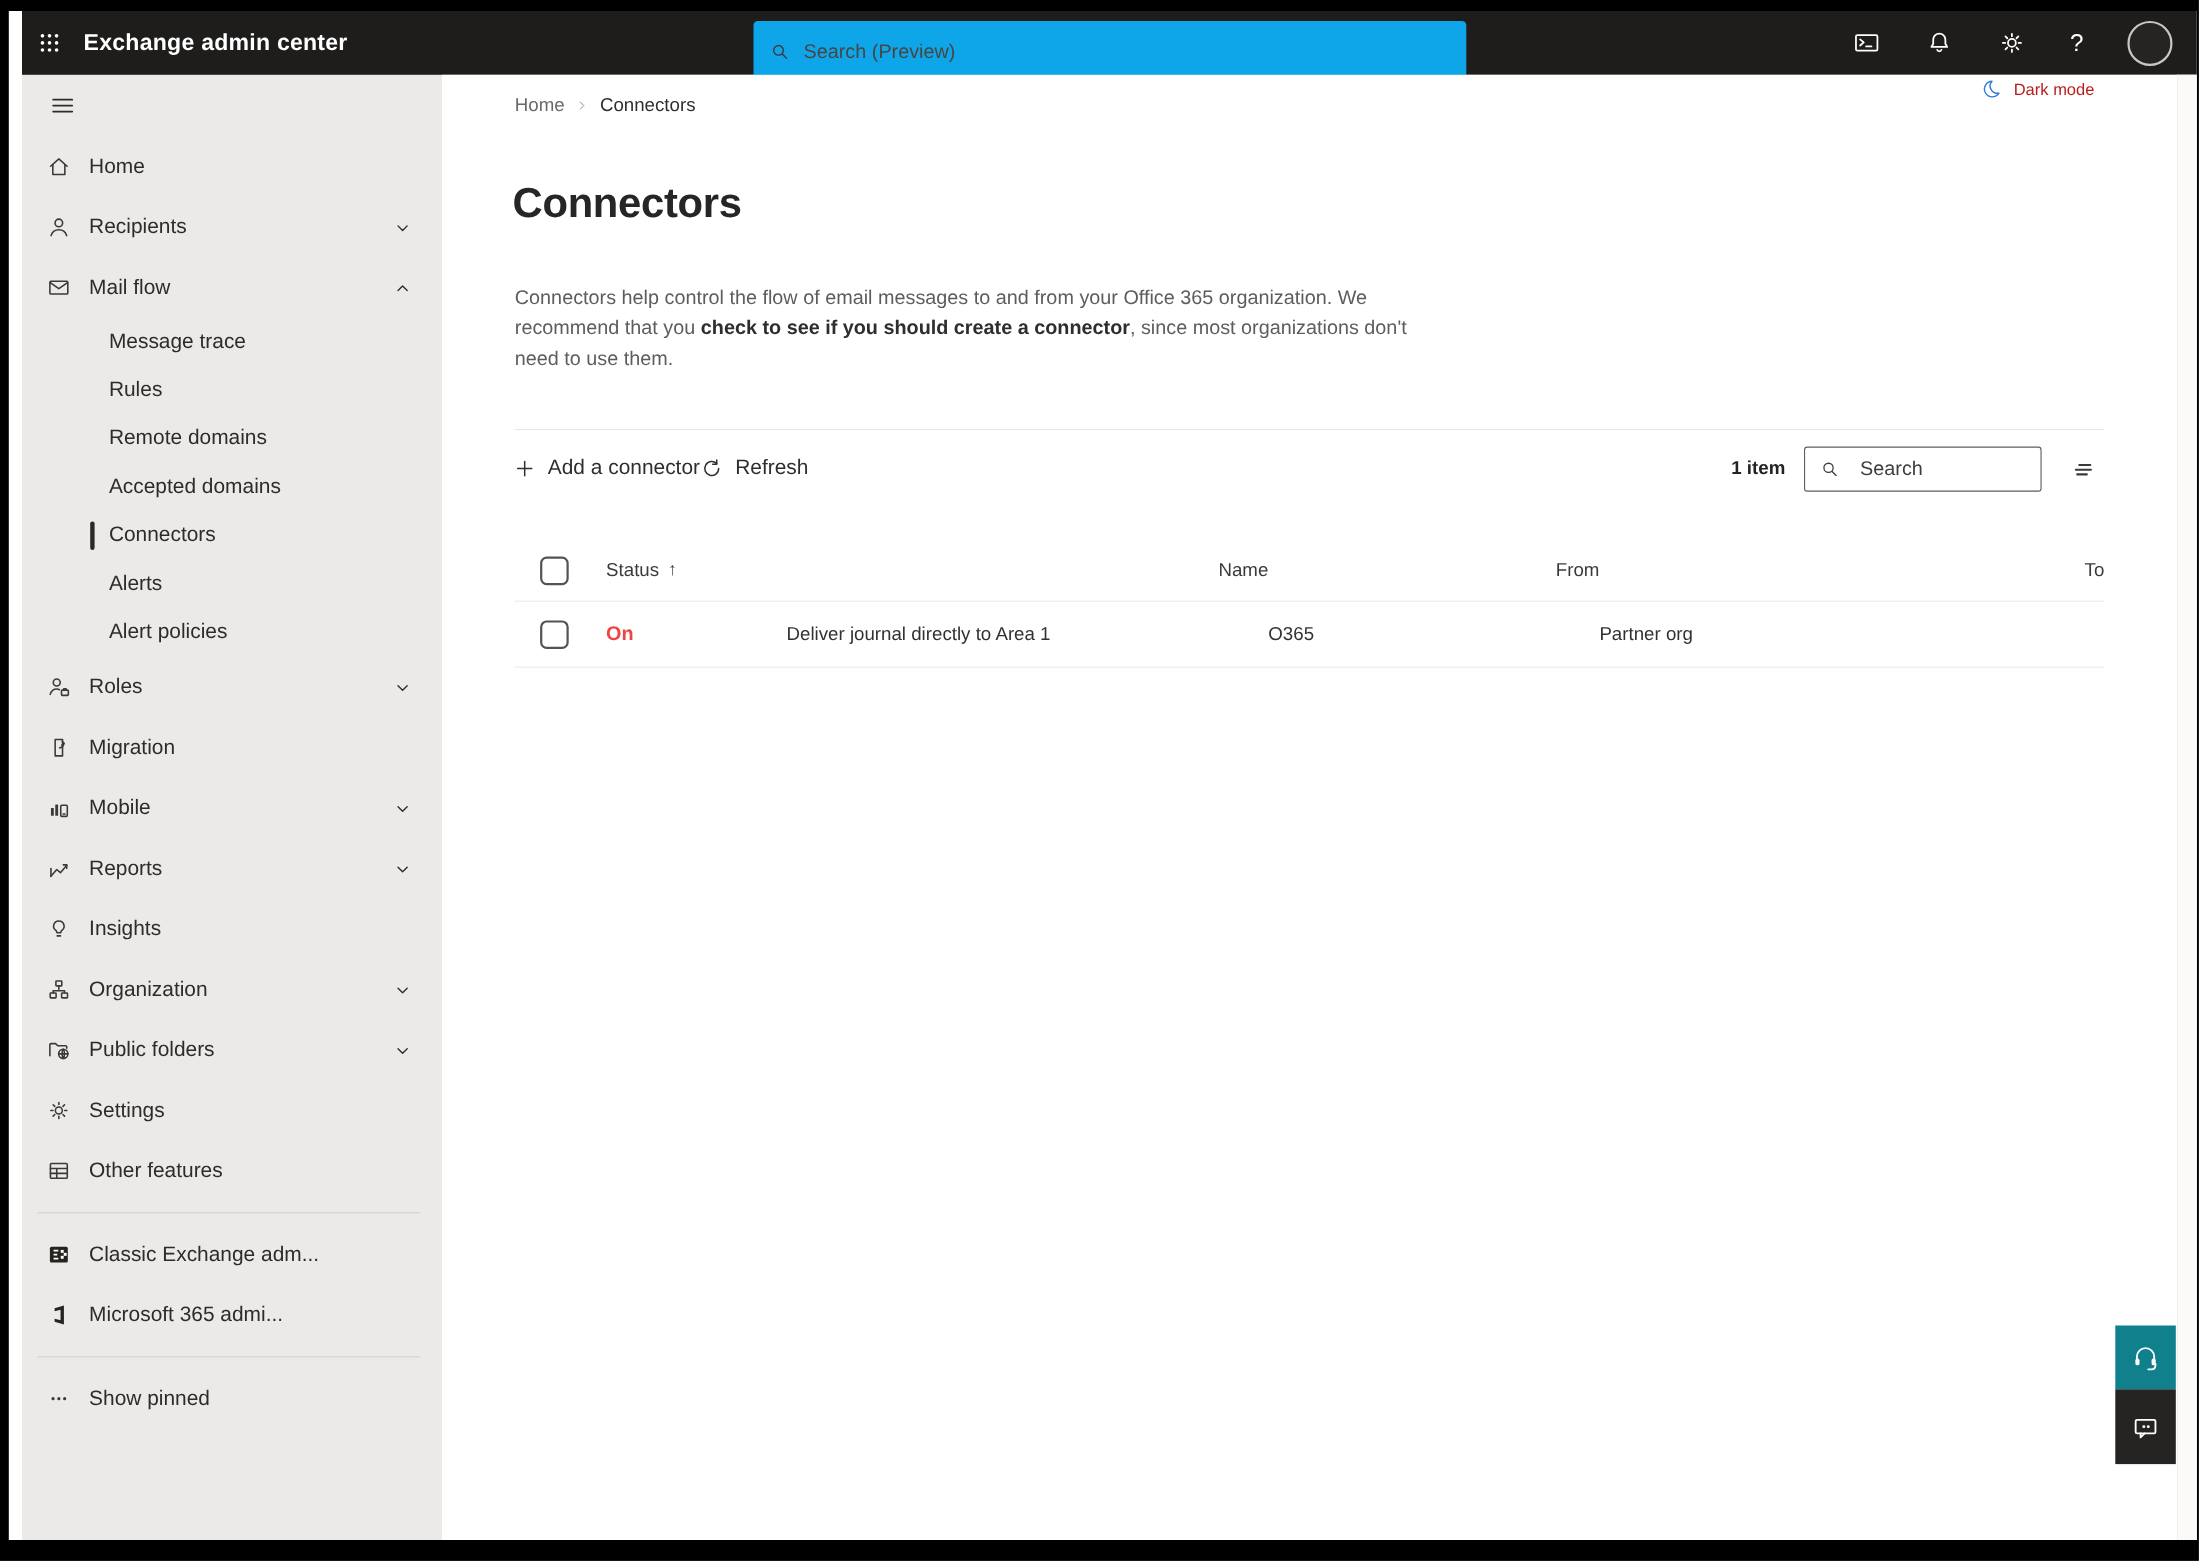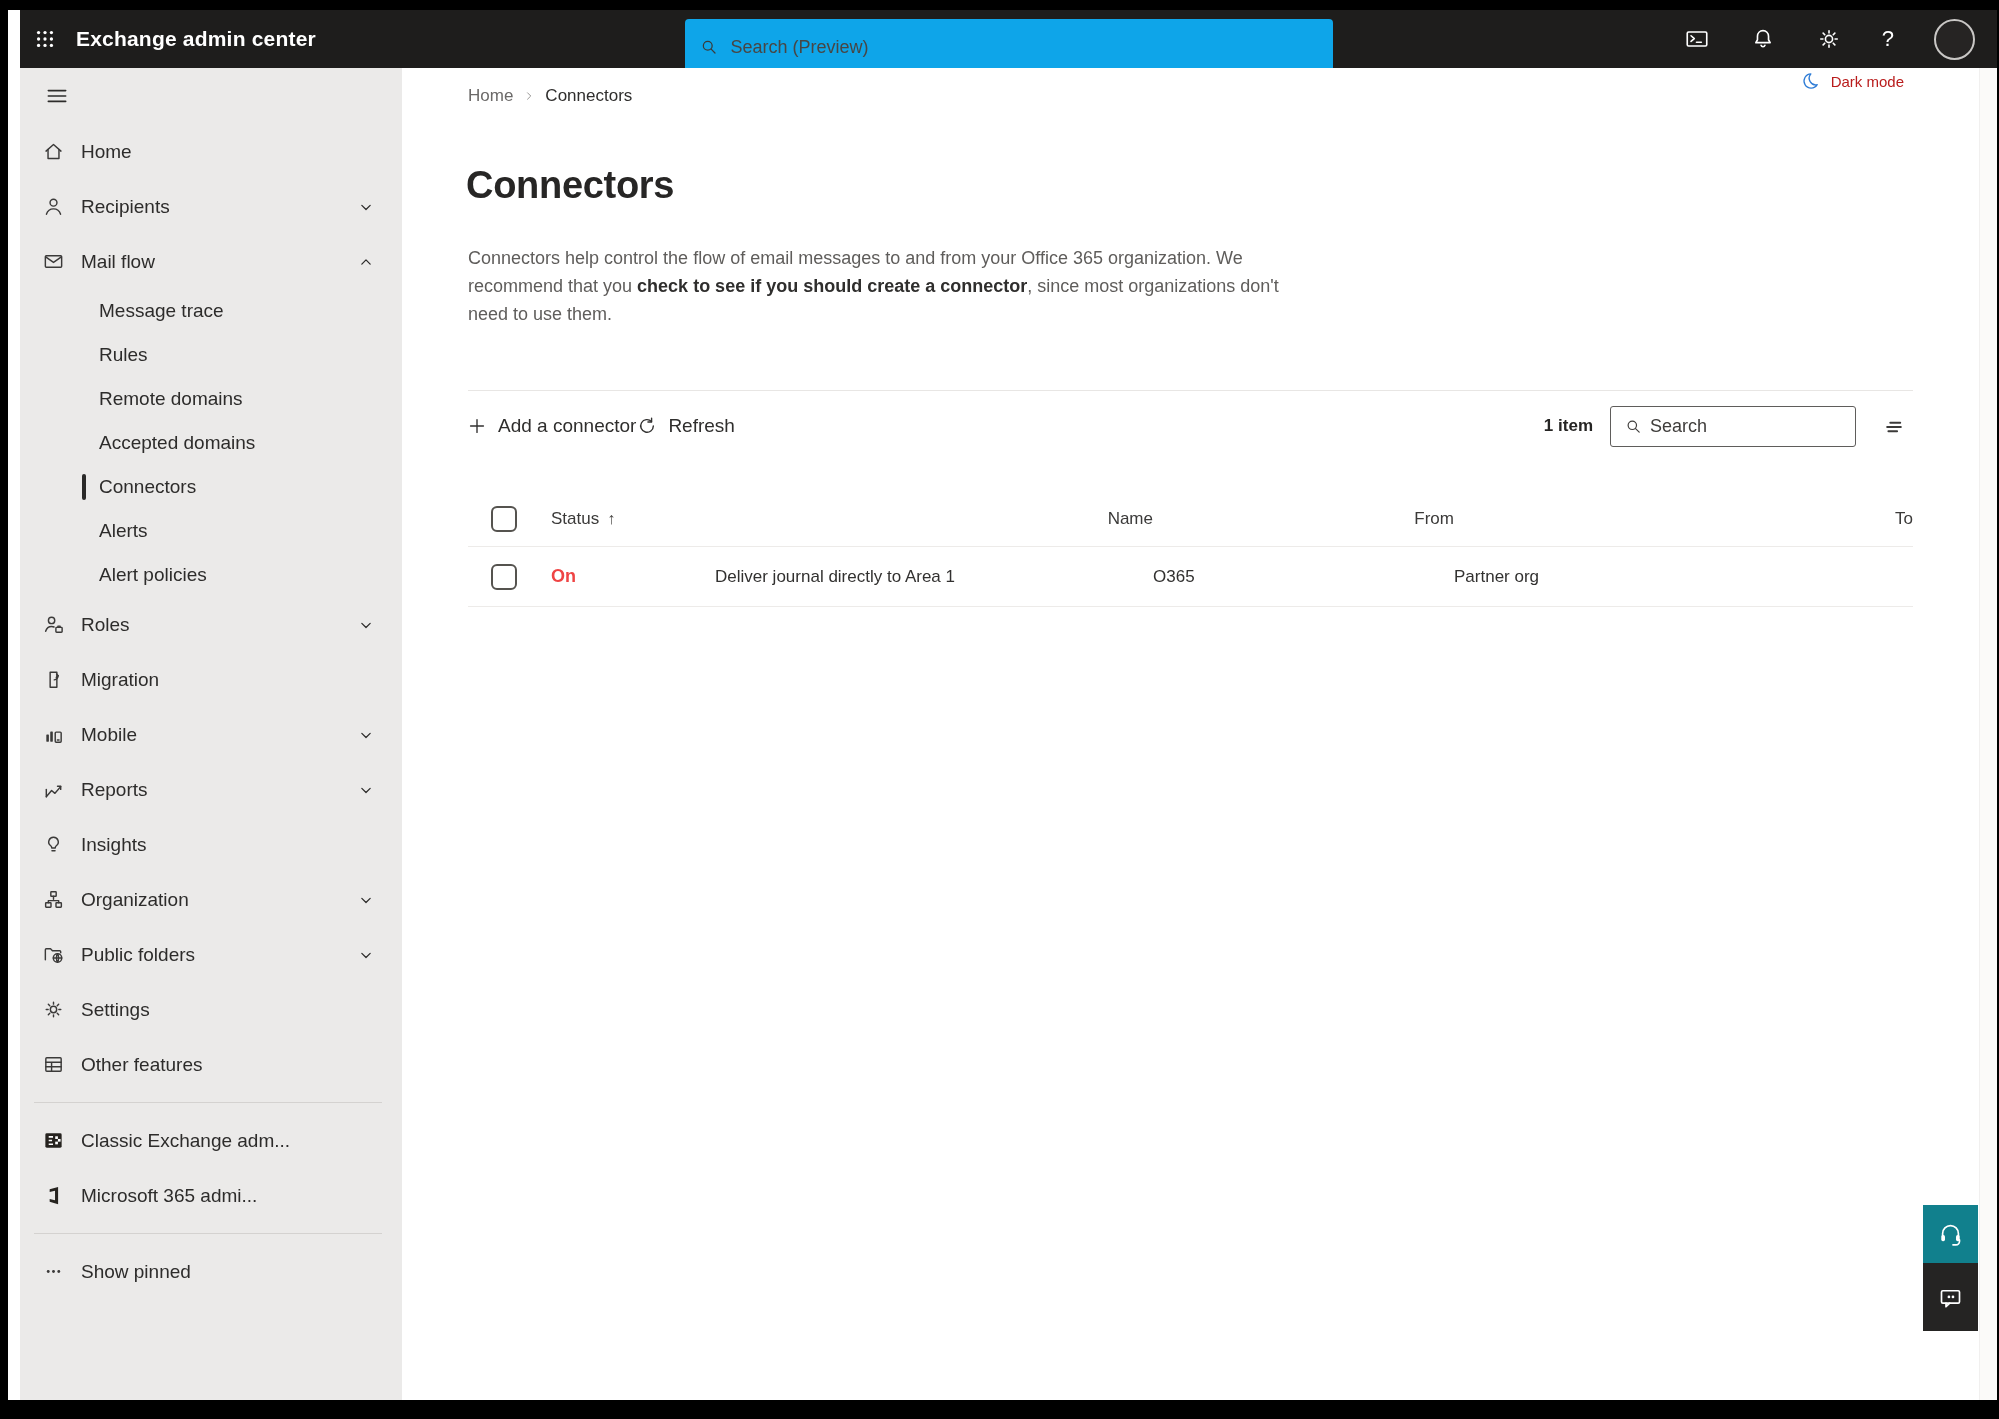--- a/index.html
+++ b/index.html
@@ -43,31 +43,31 @@
   .scroll-strip{position:absolute;right:0;top:0;bottom:0;width:17px;background:#fbfaf9;border-left:1px solid #f1f0ef;}
   .breadcrumb{position:absolute;left:66px;top:18px;display:flex;align-items:center;gap:9px;font-size:17px;}
   .crumb-home{color:#6b6968;cursor:pointer;}
   .crumb-sep{width:14px;height:14px;color:#8a8886;display:flex;}
   .crumb-sep svg{width:100%;height:100%;}
   .crumb-current{color:#2f2e2d;cursor:pointer;}
   .darkmode{position:absolute;top:3px;right:93px;display:flex;align-items:center;gap:11px;font-size:15px;color:#b91c1c;cursor:pointer;}
   .moon{width:21px;height:21px;color:var(--moon-blue,#2e7cd6);}
   .moon svg{width:100%;height:100%;}
   .page-title{position:absolute;left:64px;top:96px;font-size:38px;font-weight:700;color:#272625;letter-spacing:-.3px;}
-  .description{position:absolute;left:66px;top:176px;width:848px;font-size:18px;line-height:28px;color:#5f5d5b;}
+  .description{position:absolute;left:66px;top:188px;width:848px;font-size:18px;line-height:28px;color:#5f5d5b;}
   .description .strong{color:#2f2e2d;font-weight:700;}
   .toolbar-divider{position:absolute;left:66px;right:84px;top:322px;height:1px;background:#e8e6e4;}
   .toolbar{position:absolute;left:64px;top:336px;height:44px;display:flex;align-items:center;}
   .tool-btn{display:flex;align-items:center;gap:10px;font-size:19px;color:#2f2e2d;cursor:pointer;}
   .tool-btn .t-icon{width:22px;height:22px;color:#323130;display:flex;}
   .tool-btn .t-icon svg{width:100%;height:100%;}
   .toolbar-right{position:absolute;top:336px;right:88px;height:44px;display:flex;align-items:center;}
   .item-count{font-weight:700;font-size:17px;color:#252423;margin-right:17px;}
-  .table-search{width:246px;height:41px;border:1px solid #5f5d5b;border-radius:3px;background:#fff;display:flex;align-items:center;
-    padding:0 13px;box-sizing:border-box;gap:7px;margin-right:23px;cursor:text;}
+  .table-search{width:216px;height:41px;border:1px solid #5f5d5b;border-radius:3px;background:#fff;display:flex;align-items:center;
+    padding:0 13px;box-sizing:border-box;gap:18px;margin-right:23px;cursor:text;}
   .table-search .s-icon{width:19px;height:19px;color:#3f3d3b;display:flex;}
   .table-search .s-icon svg{width:100%;height:100%;}
   .table-search .ph{color:#3f3d3b;font-size:18px;}
   .filter-btn{width:30px;height:30px;color:#3b3a39;cursor:pointer;display:flex;align-items:center;}
   .filter-btn svg{width:100%;height:100%;}
 
   
   .ctable{position:absolute;left:66px;right:84px;top:424px;}
   .trow{display:flex;align-items:center;box-sizing:border-box;}
   .thead{height:55px;border-bottom:1px solid #edebe9;font-size:17px;color:#3b3a39;text-align:right;}

